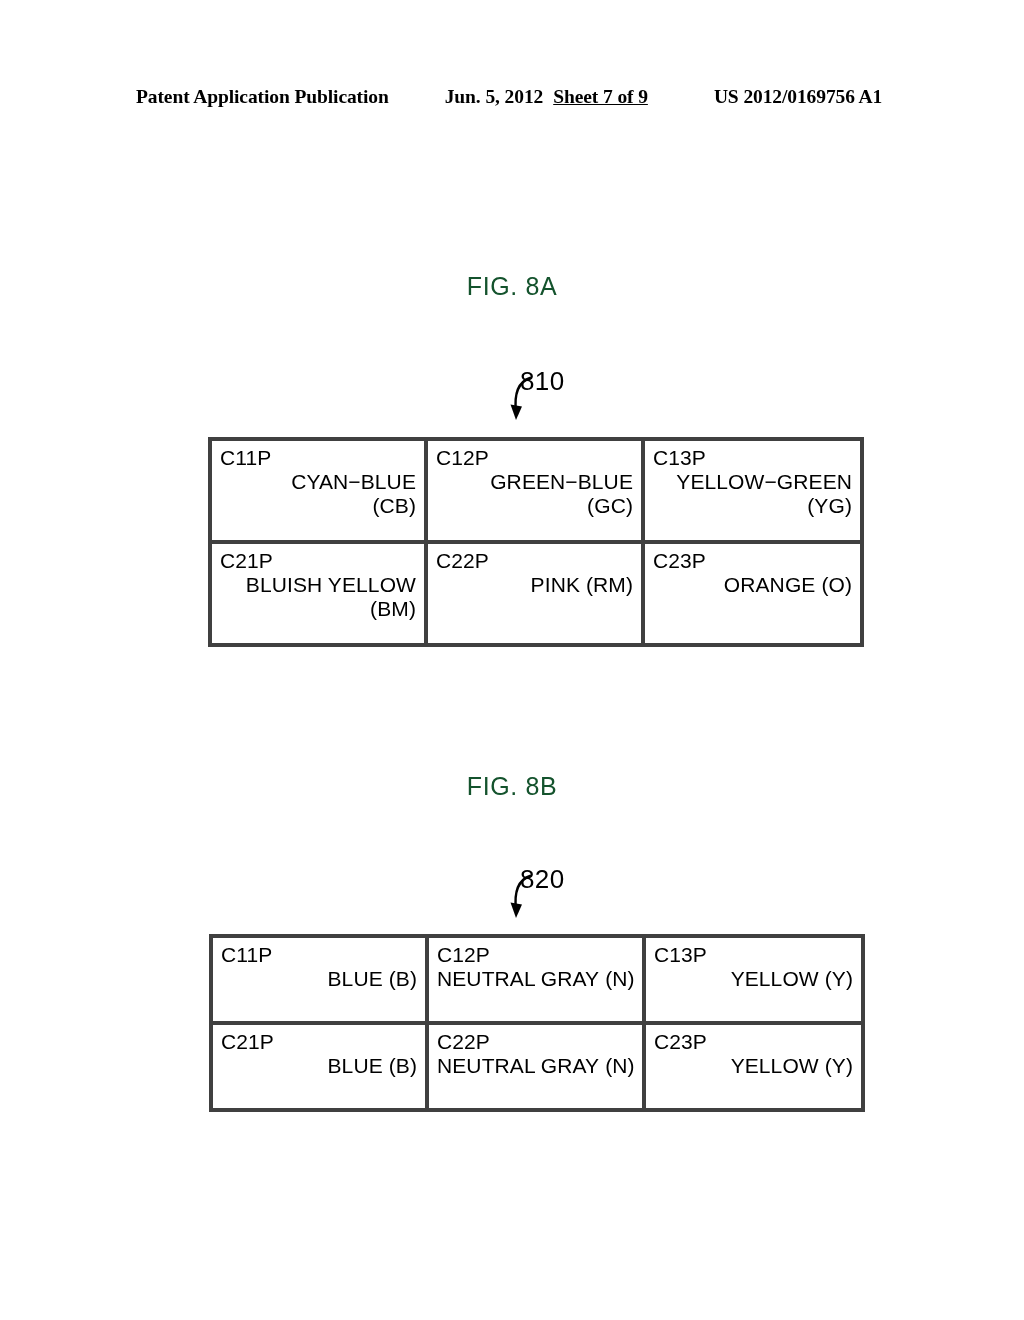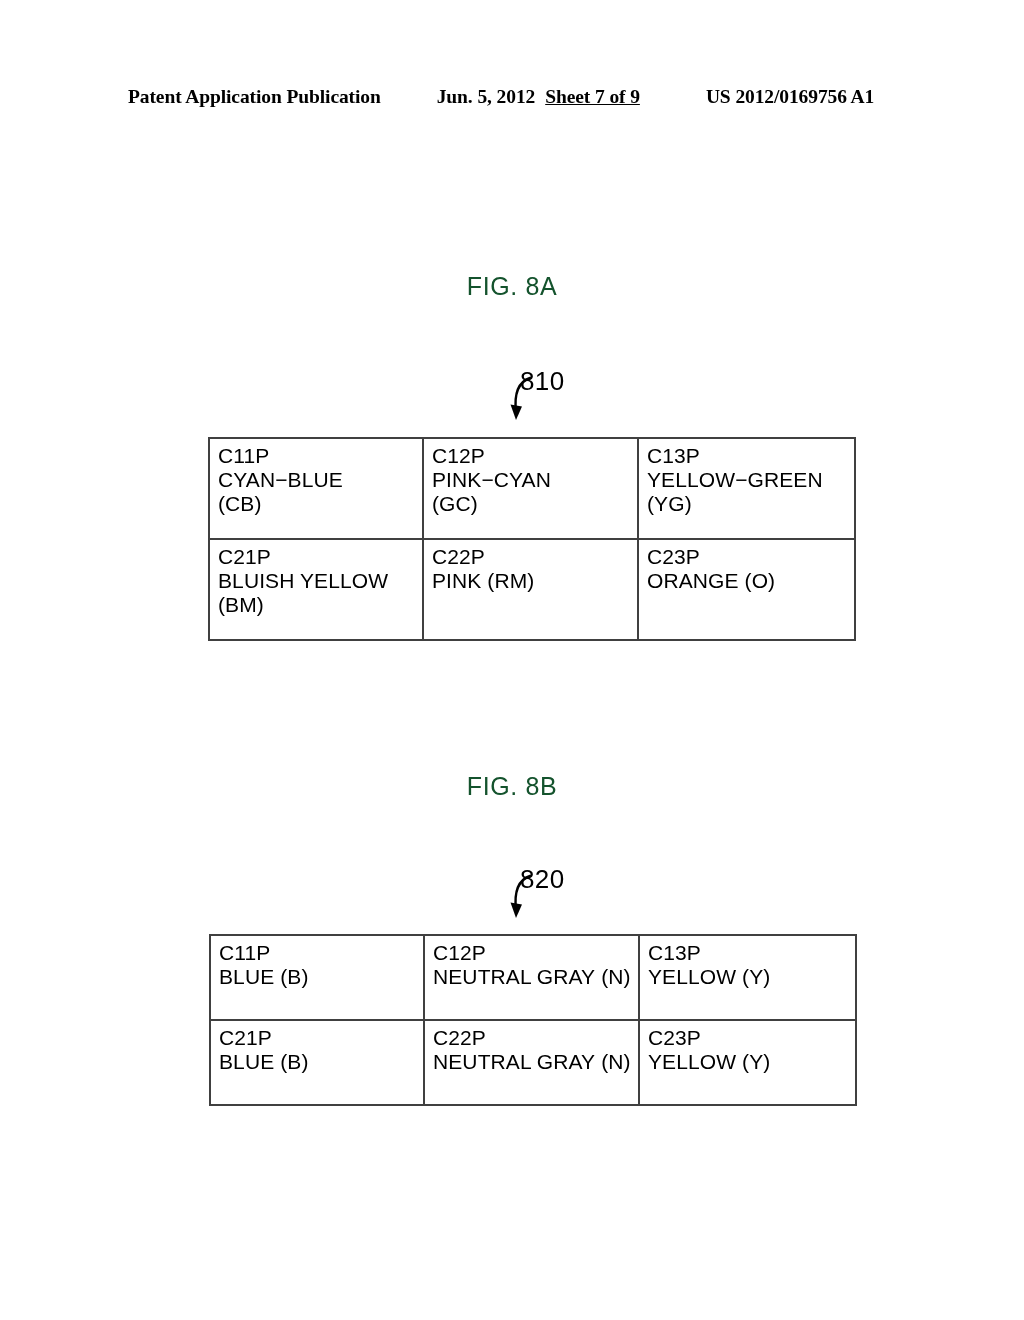--- a/index.html
+++ b/index.html
@@ -25,21 +25,21 @@
     width: 768px;
     height: 26px;
     display: flex;
     align-items: baseline;
     font-family: "Liberation Serif", serif;
     font-weight: bold;
     font-size: 19.5px;
     letter-spacing: -0.1px;
     white-space: nowrap;
   }
-  .hdr-title { flex: 0 0 auto; }
+  .hdr-title { flex: 0 0 auto; margin-left: 8px; }
   .hdr-date  { flex: 0 0 auto; margin-left: 56px; }
   .hdr-sheet { flex: 0 0 auto; margin-left: 10px; text-decoration: underline; }
   .hdr-number{ flex: 0 0 auto; margin-left: 66px; }
 
   
   .fig-title {
     position: absolute;
     width: 240px;
     text-align: center;
     font-size: 25px;
@@ -73,42 +73,42 @@
     position: absolute;
     width: 592px;
     border-collapse: collapse;
     table-layout: fixed;
     background: #fff;
   }
   #table-810 { left: 208px; top: 437px; }
   #table-820 { left: 209px; top: 934px; }
 
   .fig-table td {
-    border: 2px solid #404040;
+    border: 4px solid #404040;
     padding: 5px 8px 22px 8px;
     vertical-align: top;
     font-size: 21px;
     line-height: 1.14;
     letter-spacing: 0.1px;
   }
   #table-810 td { height: 62px; }
   #table-820 td { height: 56px; }
 
   .col-1 { width: 196px; }
   .col-2 { width: 197px; margin-left: 6px; }
   .col-3 { width: 199px; }
 
   .cell-code {
     display: block;
     text-align: left;
     white-space: nowrap;
   }
   .cell-value {
     display: block;
-    text-align: left;
+    text-align: right;
     white-space: nowrap;
   }
   .cell-value .val-abbr {
     display: block;
   }
   .cell-value.inline .val-abbr {
     display: inline;
   }
 </style>
 </head>
@@ -133,21 +133,21 @@
 
 <table class="fig-table" id="table-810">
   <tbody>
     <tr>
       <td class="col-1">
         <span class="cell-code">C11P</span>
         <span class="cell-value"><span>CYAN−BLUE</span><span class="val-abbr">(CB)</span></span>
       </td>
       <td class="col-2">
         <span class="cell-code">C12P</span>
-        <span class="cell-value"><span>PINK−CYAN</span><span class="val-abbr">(GC)</span></span>
+        <span class="cell-value"><span>GREEN−BLUE</span><span class="val-abbr">(GC)</span></span>
       </td>
       <td class="col-3">
         <span class="cell-code">C13P</span>
         <span class="cell-value"><span>YELLOW−GREEN</span><span class="val-abbr">(YG)</span></span>
       </td>
     </tr>
     <tr>
       <td class="col-1">
         <span class="cell-code">C21P</span>
         <span class="cell-value"><span>BLUISH YELLOW</span><span class="val-abbr">(BM)</span></span>

